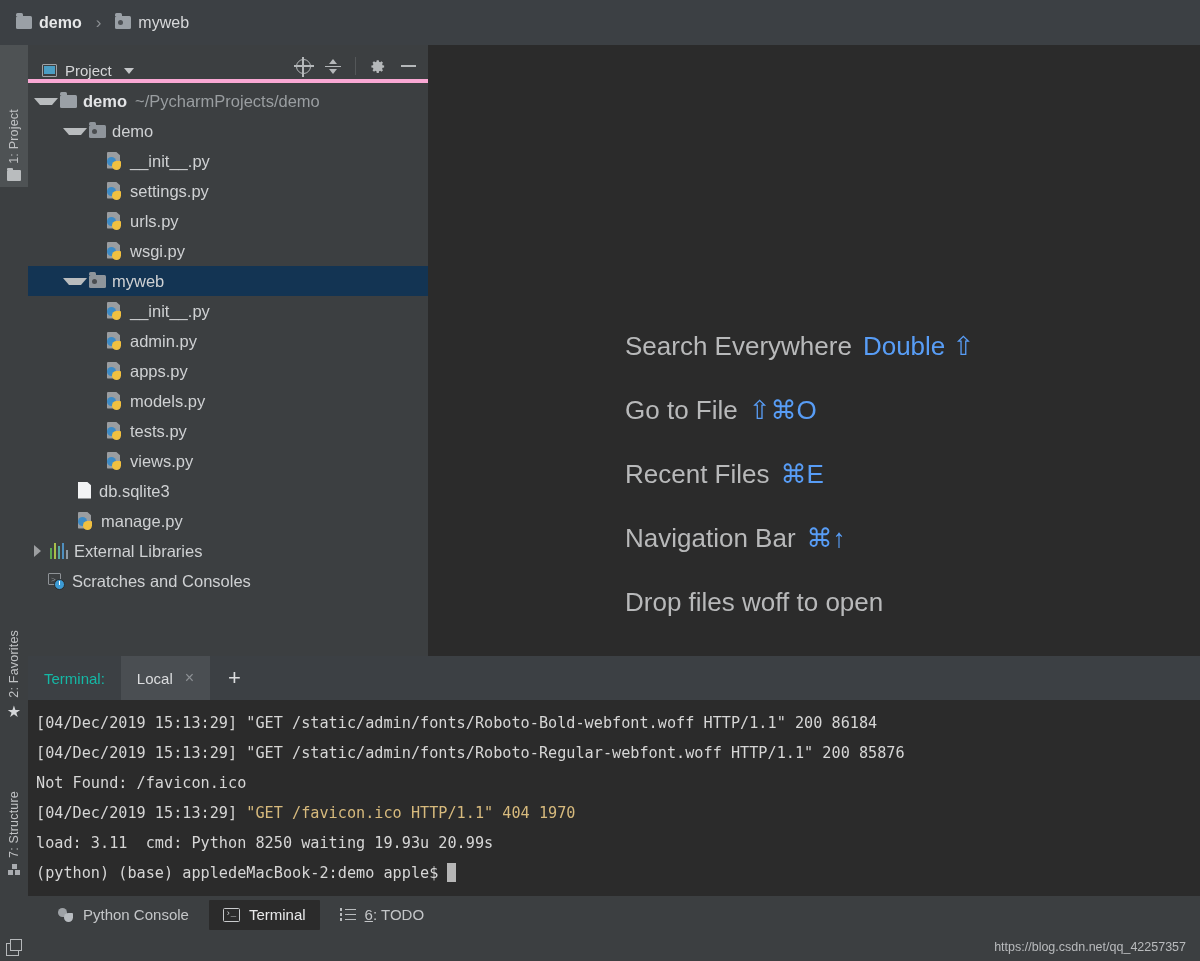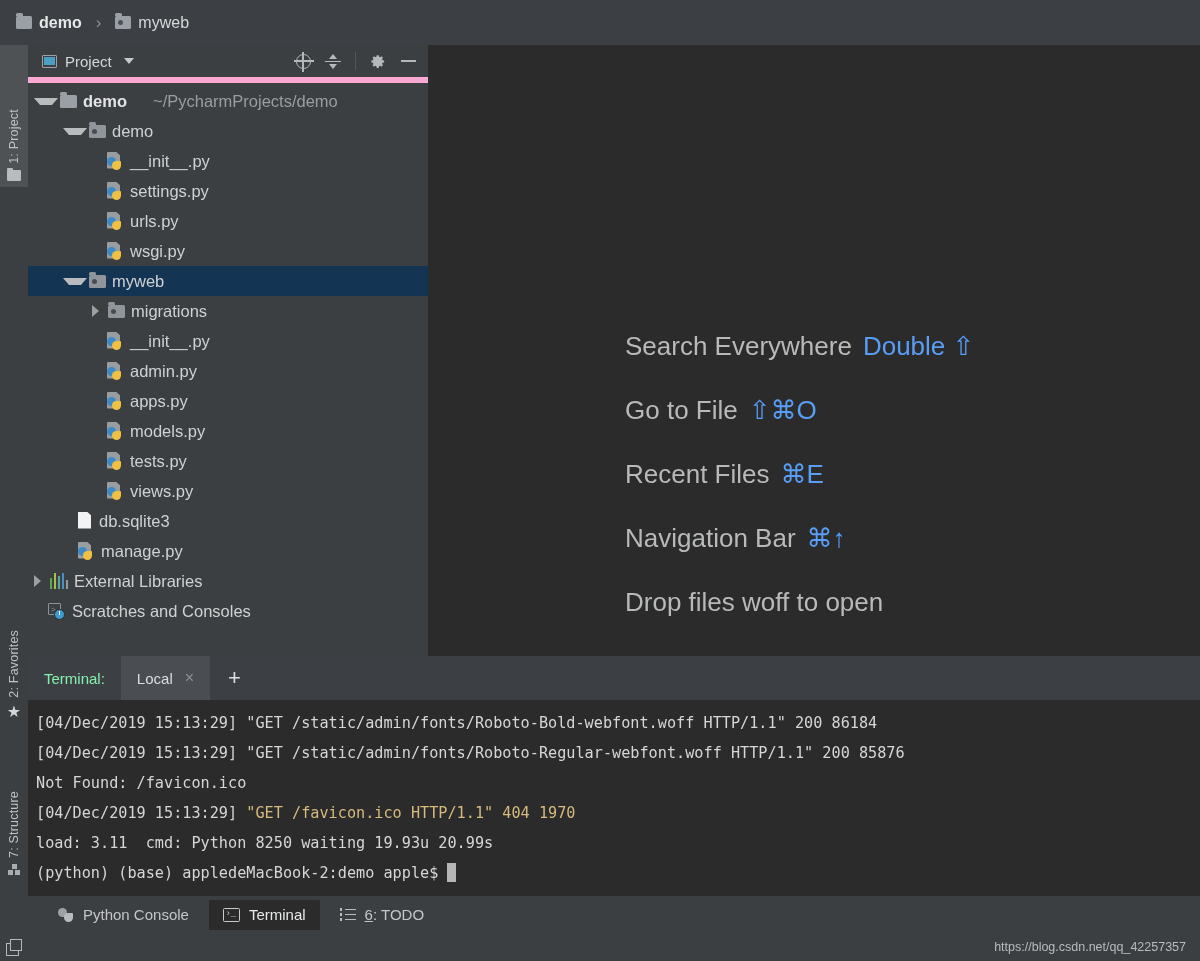--- a/index.html
+++ b/index.html
@@ -138,23 +138,23 @@
   .project-panel {
     position: absolute;
     left: 28px; top: 45px;
     width: 400px; height: 611px;
     background: #3c3f41;
     border-right: 1px solid #2b2b2b;
   }
   .panel-header {
     height: 38px;
     display: flex;
-    align-items: center;
+    align-items: flex-end;
     background: #3c3f41;
-    border-bottom: 6px solid #f9a8d4;
+    border-bottom: 4px solid #f9a8d4;
     padding: 0 7px 0 14px;
     box-sizing: border-box;
   }
   .panel-title {
     display: flex;
     align-items: center;
     gap: 8px;
     font-size: 15px;
     color: #d5d6d8;
   }
@@ -274,21 +274,21 @@
     width: 0; height: 0;
     border-top: 6px solid transparent;
     border-bottom: 6px solid transparent;
     border-left: 7px solid #9d9fa1;
     margin-right: 2px;
     flex: 0 0 7px;
   }
   .arrow.blank { flex: 0 0 12px; margin-right: 2px; }
   .label { margin-left: 6px; }
   .label.bold { font-weight: bold; color: #e3e4e6; }
-  .path-hint { margin-left: 26px; color: #9a9ea1; font-weight: normal; }
+  .path-hint { margin-left: 8px; color: #9a9ea1; font-weight: normal; }
 
   
   .ico-py {
     position: relative;
     width: 18px; height: 19px;
     flex: 0 0 18px;
   }
   .ico-py .page {
     position: absolute;
     left: 1px; top: 0;
@@ -440,21 +440,21 @@
     height: 44px;
     background: #3c4044;
     display: flex;
     align-items: stretch;
     font-size: 15px;
   }
   .term-label {
     display: flex;
     align-items: center;
     padding: 0 16px;
-    color: #86efac;
+    color: #14b8a6;
     text-align: right;
   }
   .term-tab {
     display: flex;
     align-items: center;
     gap: 12px;
     padding: 0 16px;
     background: #4a4e52;
     color: #dcdddf;
   }
@@ -725,26 +725,20 @@
             <i class="snake-b"></i>
             <i class="snake-y"></i>
           </span>
           <span class="label">wsgi.py</span>
         </div>
         <div class="row selected">
           <span style="display:inline-block;width:35px;flex:0 0 35px"></span>
           <span class="arrow down"></span>
           <span class="ico-folder-tree src"></span>
           <span class="label">myweb</span>
-        </div>
-        <div class="row">
-          <span style="display:inline-block;width:64px;flex:0 0 64px"></span>
-          <span class="arrow right"></span>
-          <span class="ico-folder-tree src"></span>
-          <span class="label">migrations</span>
         </div>
         <div class="row">
           <span style="display:inline-block;width:64px;flex:0 0 64px"></span>
           <span class="arrow blank"></span>
           <span class="ico-py">
             <i class="page"></i>
             <i class="snake-b"></i>
             <i class="snake-y"></i>
           </span>
           <span class="label">__init__.py</span>

